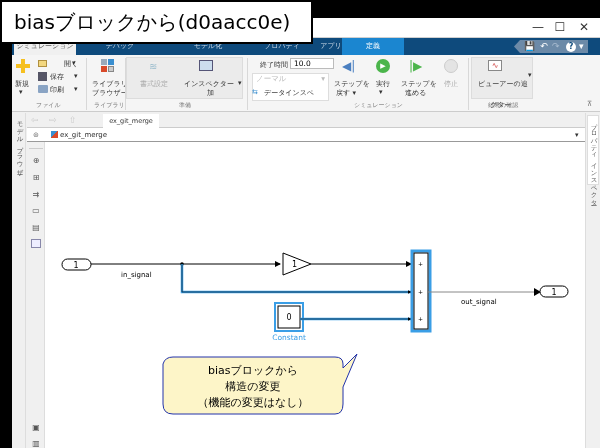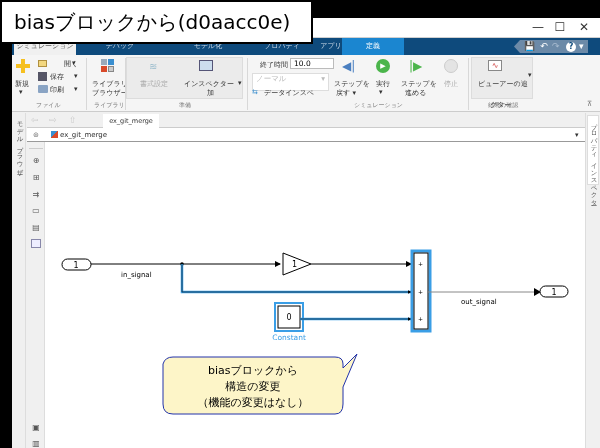--- a/index.html
+++ b/index.html
@@ -95,21 +95,21 @@
     <span class="small dim" style="left:128px;top:24px">書式設定</span>
     <div style="position:absolute;left:187px;top:5px;width:14px;height:11px;border:1px solid #557;background:#cde"></div>
     <span class="small" style="left:172px;top:24px">インスペクター</span>
     <span class="small" style="left:195px;top:33px">加</span>
     <span class="small" style="left:226px;top:24px">▾</span>
     <span class="rgroup-label" style="left:167px">準備</span>
     <div class="rsep" style="left:235px"></div>
 
     <span class="small" style="left:248px;top:5px">終了時間</span>
     <div class="field" style="left:278px;top:3px;width:44px;height:11px;line-height:10px">10.0</div>
-    <div class="field" style="left:240px;top:18px;width:77px;height:18px;line-height:10px;color:#bbb;border-color:#ddd"><span>ノーマル</span><span style="position:absolute;right:3px;color:#bbb">▾</span></div>
+    <div class="field" style="left:240px;top:18px;width:77px;height:28px;line-height:10px;color:#bbb;border-color:#ddd"><span>ノーマル</span><span style="position:absolute;right:3px;color:#bbb">▾</span></div>
     <span class="small" style="left:240px;top:33px;color:#3a8fd0">⇆</span>
     <span class="small" style="left:252px;top:33px">データインスペ</span>
     <div style="position:absolute;left:330px;top:4px;width:14px;height:14px;color:#4a7fc0;font-size:12px;line-height:14px">◀|</div>
     <span class="small" style="left:322px;top:24px">ステップを</span>
     <span class="small" style="left:324px;top:33px">戻す ▾</span>
     <div style="position:absolute;left:364px;top:4px;width:14px;height:14px;border-radius:50%;background:#4bb54b;color:#fff;font-size:7px;line-height:14px;text-align:center">▶</div>
     <span class="small" style="left:364px;top:24px">実行</span>
     <span class="small" style="left:367px;top:33px">▾</span>
     <div style="position:absolute;left:397px;top:4px;width:14px;height:14px;color:#4bb54b;font-size:12px;line-height:14px">|▶</div>
     <span class="small" style="left:389px;top:24px">ステップを</span>

